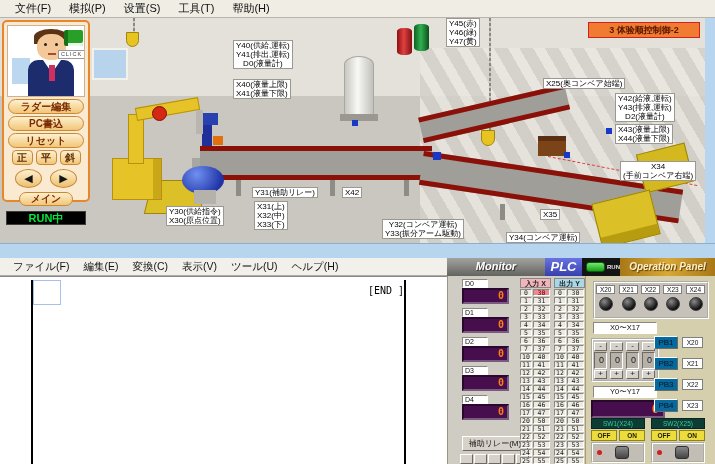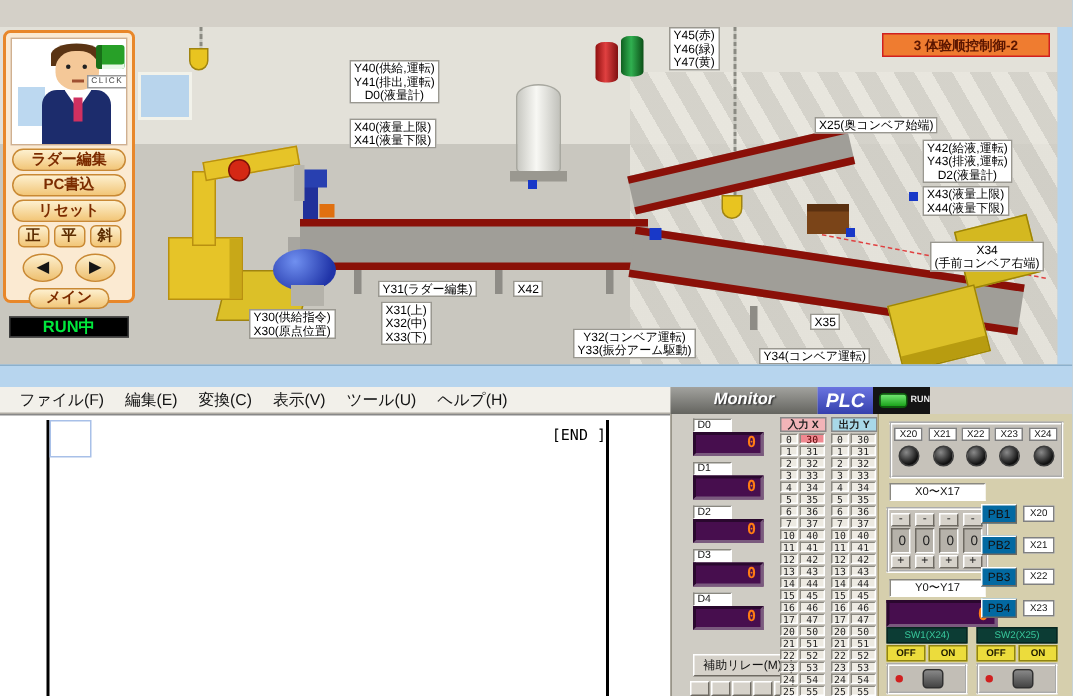--- a/index.html
+++ b/index.html
@@ -92,20 +92,27 @@
 .sw-dot{position:absolute;left:4px;top:6px;width:5px;height:5px;border-radius:50%;background:#d02020}
 .sw-knob{position:absolute;left:22px;top:2px;width:14px;height:13px;background:linear-gradient(#888,#444);border-radius:3px;border:1px solid #303030}
 
 .av{position:absolute}
 </style>
 </head>
 <body>
 
 <div class="screen">
 
+  <div id="menu-top">
+      <div class="menu-item">文件(F)</div>
+      <div class="menu-item">模拟(P)</div>
+      <div class="menu-item">设置(S)</div>
+      <div class="menu-item">工具(T)</div>
+      <div class="menu-item">帮助(H)</div>
+    </div>
 
   <div id="scene">
     <div class="wall"></div>
     <div class="stripes"></div>
     <div class="bluewin" style="left:92px;top:30px;width:36px;height:32px"></div>
 
     <div class="abs" style="left:133px;top:0;width:2px;height:15px;background:repeating-linear-gradient(#8a8a82 0 3px,#c8c8c0 3px 5px)"></div>
     <div class="abs" style="left:126px;top:14px;width:13px;height:15px;background:#e8c420;border-radius:0 0 7px 7px;border:1px solid #a08410"></div>
     <div class="abs" style="left:489px;top:0;width:2px;height:116px;background:repeating-linear-gradient(#8a8a82 0 3px,#c8c8c0 3px 5px)"></div>
     <div class="abs" style="left:481px;top:112px;width:14px;height:16px;background:#e8c420;border-radius:0 0 7px 7px;border:1px solid #a08410"></div>
@@ -176,21 +183,21 @@
         </div>
         <div class="scene-label" style="left: 620px; top: 143px;">
           <div class="scene-label-line">X34</div>
           <div class="scene-label-line">(手前コンベア右端)</div>
         </div>
         <div class="scene-label" style="left: 166px; top: 188px;">
           <div class="scene-label-line">Y30(供給指令)</div>
           <div class="scene-label-line">X30(原点位置)</div>
         </div>
         <div class="scene-label" style="left: 252px; top: 169px;">
-          <div class="scene-label-line">Y31(ラダー編集)</div>
+          <div class="scene-label-line">Y31(補助リレー)</div>
         </div>
         <div class="scene-label" style="left: 254px; top: 183px;">
           <div class="scene-label-line">X31(上)</div>
           <div class="scene-label-line">X32(中)</div>
           <div class="scene-label-line">X33(下)</div>
         </div>
         <div class="scene-label" style="left: 342px; top: 169px;">
           <div class="scene-label-line">X42</div>
         </div>
         <div class="scene-label" style="left: 382px; top: 201px;">
@@ -241,20 +248,21 @@
 
   <div id="rightstrip"></div>
   <div id="bluestrip"></div>
 
   <div class="hdr" id="hdr-monitor">Monitor</div>
   <div class="hdr" id="hdr-plc">PLC</div>
   <div class="hdr" id="hdr-led">
     <div id="led-lamp"></div>
     <div id="led-text">RUN</div>
   </div>
+  <div class="hdr" id="hdr-op">Operation Panel</div>
 
   <div id="ladder-canvas">
     <div id="bus-left"></div>
     <div id="bus-right"></div>
     <div id="sel-rect"></div>
     <div id="end-inst">[END   ]</div>
   </div>
   <div id="ladder-menu">
       <div class="menu-item">ファイル(F)</div>
       <div class="menu-item">編集(E)</div>

